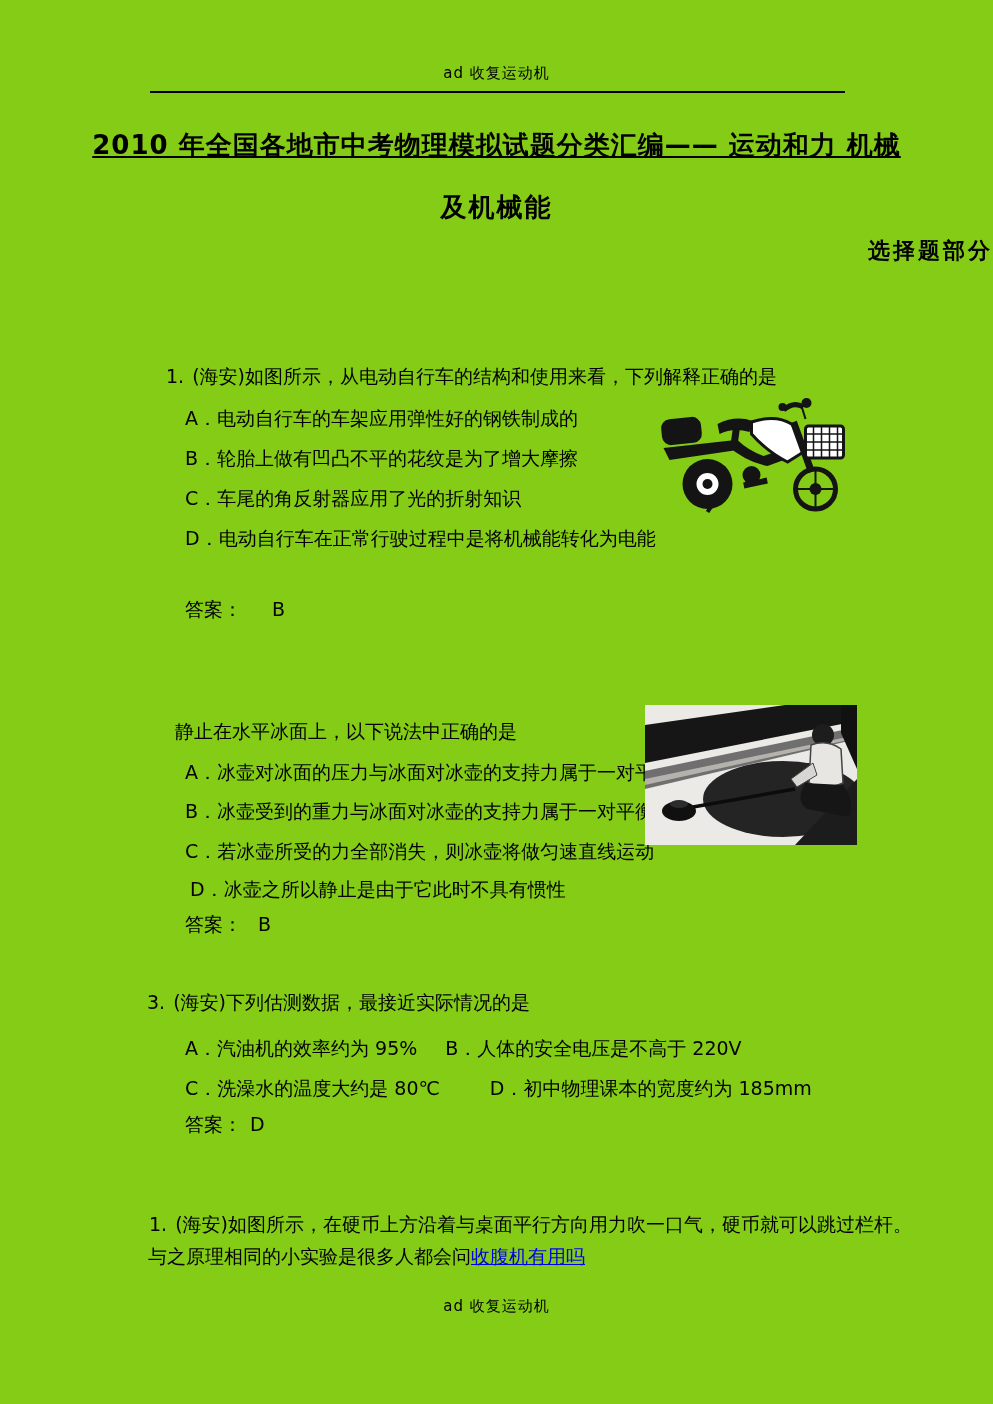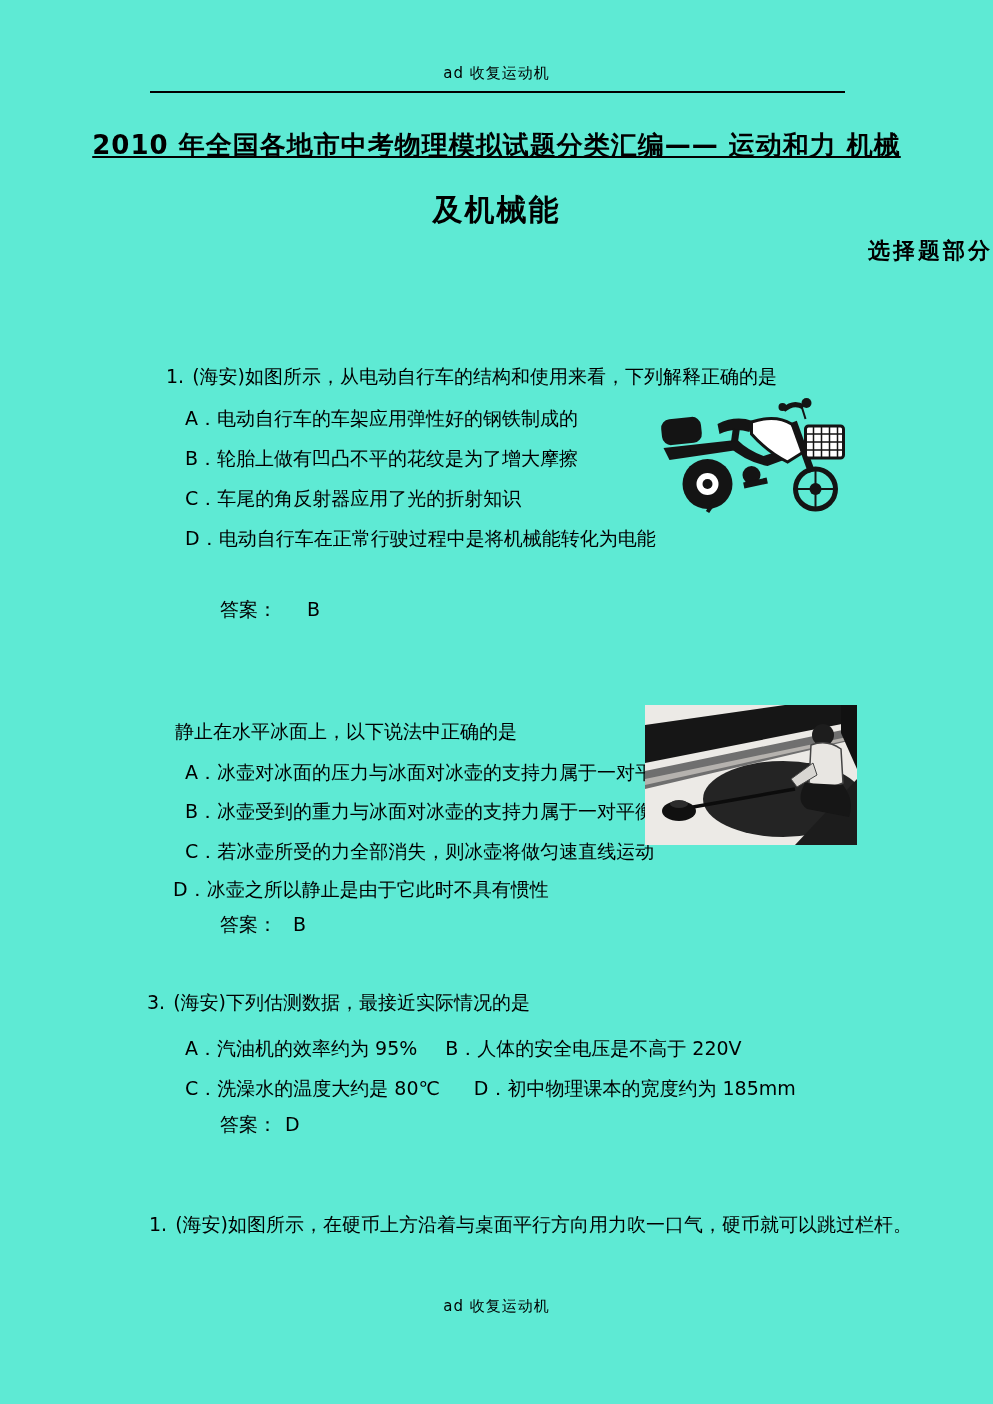--- a/index.html
+++ b/index.html
@@ -1,41 +1,41 @@
 <!DOCTYPE html>
 <html><head>
 <meta charset="utf-8">
 <style>
   html,body { margin:0; padding:0; background:#888; }
   .page {
     position:relative;
     width:993px; height:1404px;
     margin:0 auto;
-    background:#5eead4;
+    background:#84cc16;
     font-family:"DejaVu Sans", sans-serif;
     color:#000;
     overflow:hidden;
   }
   .abs { position:absolute; }
   .center { left:0; width:100%; text-align:center; }
   .hdr { font-size:15px; letter-spacing:1px; }
   .rule { border-top:2px solid #000; height:0; }
   .title1 { font-size:26px; font-weight:bold; letter-spacing:1px;text-decoration:underline; }
-  .title2 { font-size:30px; font-weight:bold; letter-spacing:2px; }
+  .title2 { font-size:26px; font-weight:bold; letter-spacing:2px; }
   .section { font-size:22px; font-weight:bold; letter-spacing:3px; }
   .body-line { font-size:19px; white-space:nowrap; }
   .qnum { margin-right:8px; }
   .qsrc { font-weight:normal; }
   .opt { font-size:19px; white-space:nowrap; }
-  .ans { font-size:19px;margin-left:35px; }
+  .ans { font-size:19px; }
   .ans-gap-wide { margin-left:30px; }
   .ans-gap-mid { margin-left:16px; }
   .ans-gap-sm { margin-left:8px; }
   .opt-pair-gap-a { margin-left:28px;text-align:center; }
-  .opt-pair-gap-b { margin-left:34px; }
+  .opt-pair-gap-b { margin-left:50px; }
   .doc-link { color:#0000ee; text-decoration:underline; cursor:pointer; }
   .img-box { display:block; }
 </style>
 </head>
 <body>
 
 <div class="page">
 
   <div class="abs center hdr" style="top:64px;">ad 收复运动机</div>
   <div class="abs rule" style="top:91px; left:150px; width:695px;"></div>
@@ -81,21 +81,21 @@
   </div>
 
   <div class="abs ans" style="top:597px; left:185px;">
     <span>答案：</span><span class="ans-gap-wide">B</span>
   </div>
 
   <div class="abs body-line" style="top:719px; left:175px;">静止在水平冰面上，以下说法中正确的是</div>
   <div class="abs opt" style="top:760px; left:185px;">A．冰壶对冰面的压力与冰面对冰壶的支持力属于一对平衡力</div>
   <div class="abs opt" style="top:799px; left:185px;">B．冰壶受到的重力与冰面对冰壶的支持力属于一对平衡力</div>
   <div class="abs opt" style="top:839px; left:185px;">C．若冰壶所受的力全部消失，则冰壶将做匀速直线运动</div>
-  <div class="abs opt" style="top:877px; left:173px;text-align:center;">D．冰壶之所以静止是由于它此时不具有惯性</div>
+  <div class="abs opt" style="top:877px; left:190px;text-align:center;">D．冰壶之所以静止是由于它此时不具有惯性</div>
 
   <div class="abs img-box" style="top:705px; left:645px; width:212px; height:140px;">
     <svg viewBox="0 0 212 140" width="212" height="140">
       <rect width="212" height="140" fill="#eceae6"></rect>
       <polygon points="0,20 140,0 212,0 212,16 0,58" fill="#161616"></polygon>
       <polygon points="0,66 212,22 212,34 0,84" fill="#6f6f6f"></polygon>
       <polygon points="0,74 212,30 212,33 0,80" fill="#b5b2ae"></polygon>
       <polygon points="196,0 212,0 212,64 196,28" fill="#111111"></polygon>
       <ellipse cx="138" cy="94" rx="80" ry="38" fill="#242424"></ellipse>
       <polygon points="212,74 212,140 150,140" fill="#1c1c1c"></polygon>
@@ -122,16 +122,19 @@
   <div class="abs opt" style="top:1076px; left:185px;">
     <span>C．洗澡水的温度大约是 80℃</span><span class="opt-pair-gap-b">D．初中物理课本的宽度约为 185mm</span>
   </div>
   <div class="abs ans" style="top:1112px; left:185px;">
     <span>答案：</span><span class="ans-gap-sm">D</span>
   </div>
 
   <div class="abs body-line" style="top:1212px; left:149px;">
     <span class="qnum">1.</span><span class="qsrc">(海安)</span><span>如图所示，在硬币上方沿着与桌面平行方向用力吹一口气，硬币就可以跳过栏杆。</span>
   </div>
+  <div class="abs body-line" style="top:1244px; left:148px;">
+    <span>与之原理相同的小实验是很多人都会问</span><a class="doc-link">收腹机有用吗</a>
+  </div>
 
   <div class="abs center hdr" style="top:1297px;">ad 收复运动机</div>
 
 </div>
 
 </body></html>

